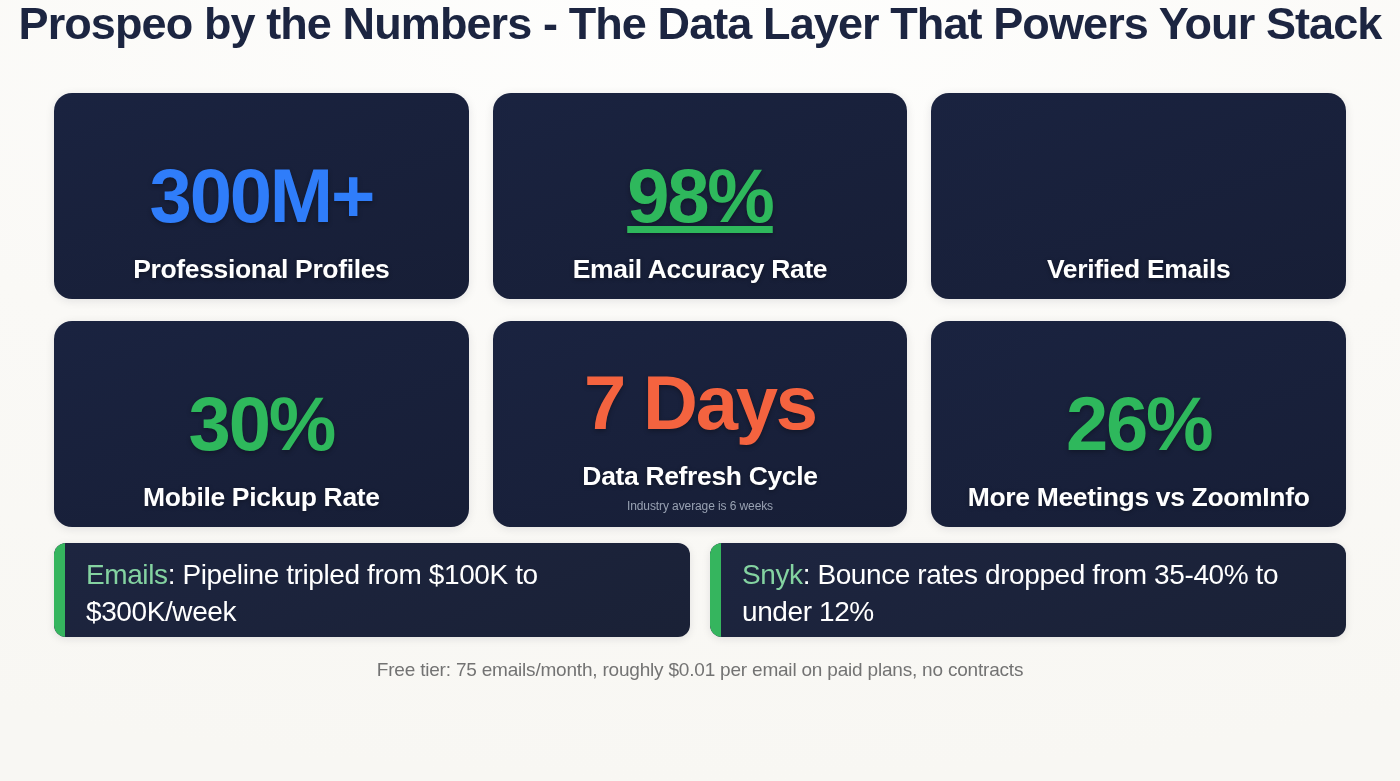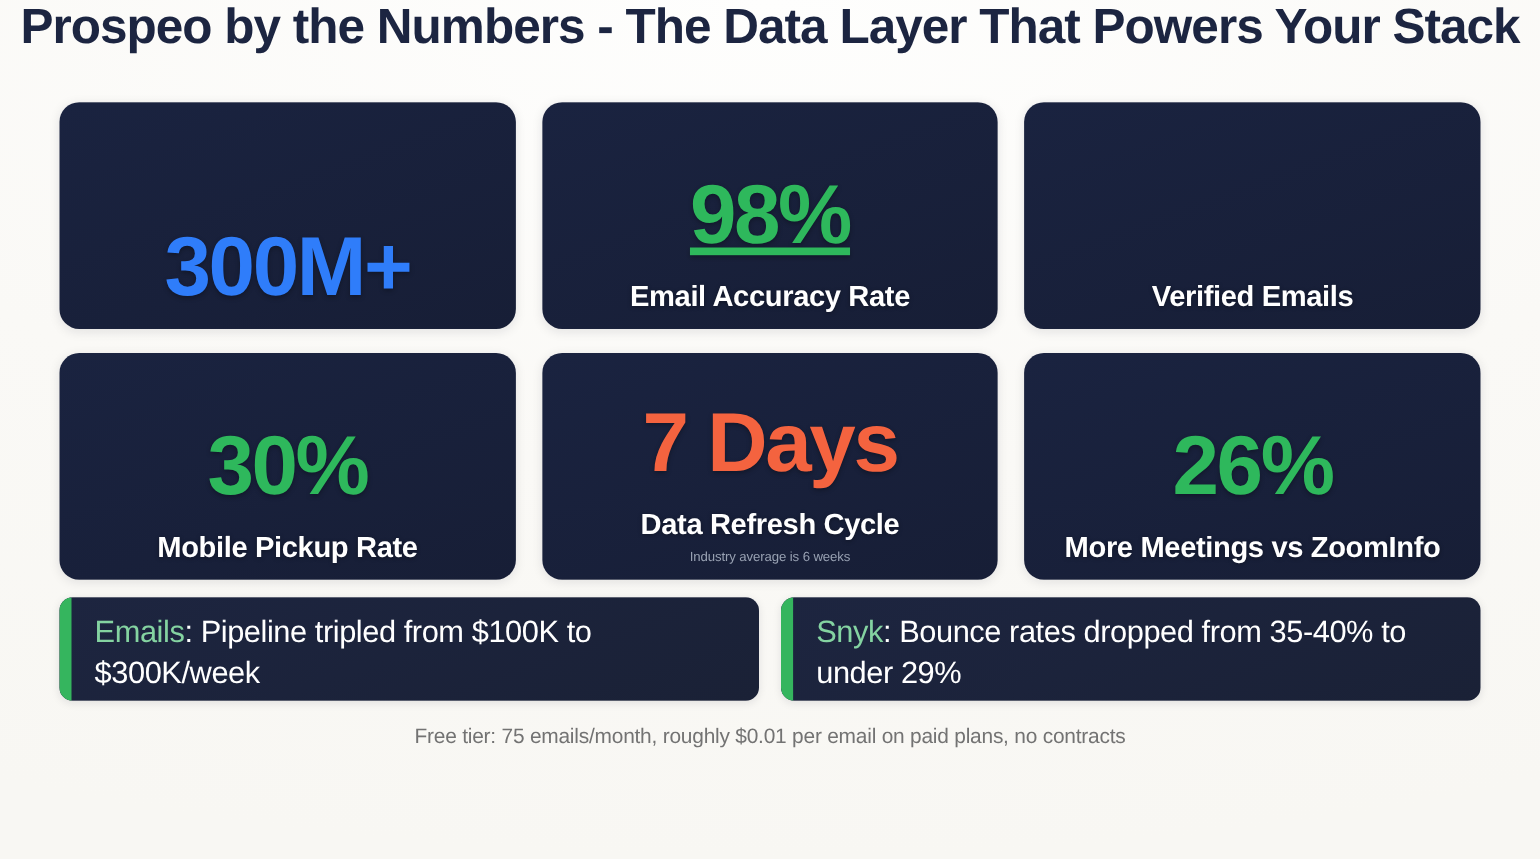--- a/index.html
+++ b/index.html
@@ -162,20 +162,21 @@
 <body>
 
 <div class="page">
 
   <h1 class="title">Prospeo by the Numbers - The Data Layer That Powers Your Stack</h1>
 
   <div class="stat-grid">
 
     <div class="stat-card">
       <div class="stat-value" style="color: rgb(47, 125, 250);">300M+</div>
+      <div class="stat-label">Professional Profiles</div>
     </div>
 
     <div class="stat-card">
       <div class="stat-value" style="color: rgb(46, 184, 92); text-decoration: underline;">98%</div>
       <div class="stat-label">Email Accuracy Rate</div>
     </div>
 
     <div class="stat-card">
       <div class="stat-label">Verified Emails</div>
     </div>
@@ -200,20 +201,20 @@
 
   <div class="quote-row">
 
     <div class="quote-card">
       <div class="quote-accent" style="background: rgb(53, 181, 94);"></div>
       <p class="quote-text"><span class="quote-company" style="color: rgb(132, 211, 161);">Emails</span><span>: </span><span>Pipeline tripled from $100K to $300K/week</span></p>
     </div>
 
     <div class="quote-card">
       <div class="quote-accent" style="background: rgb(53, 181, 94);"></div>
-      <p class="quote-text"><span class="quote-company" style="color: rgb(132, 211, 161);">Snyk</span><span>: </span><span>Bounce rates dropped from 35-40% to under 29%</span></p>
+      <p class="quote-text"><span class="quote-company" style="color: rgb(132, 211, 161);">Snyk</span><span>: </span><span>Bounce rates dropped from 35-40% to under 12%</span></p>
     </div>
 
   </div>
 
   <p class="footer-note">Free tier: 75 emails/month, roughly $0.01 per email on paid plans, no contracts</p>
 
 </div>
 
 </body></html>

